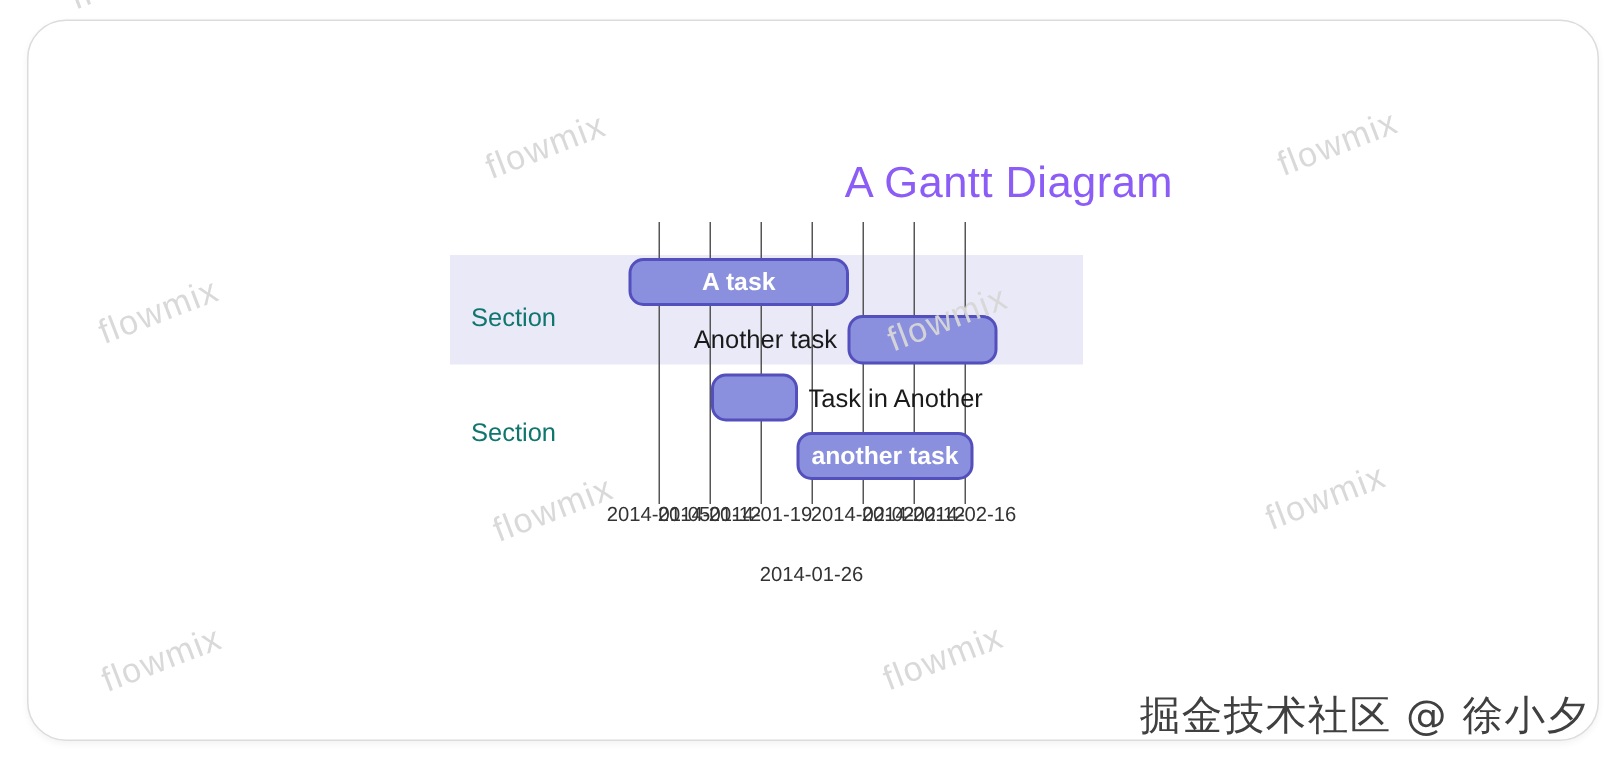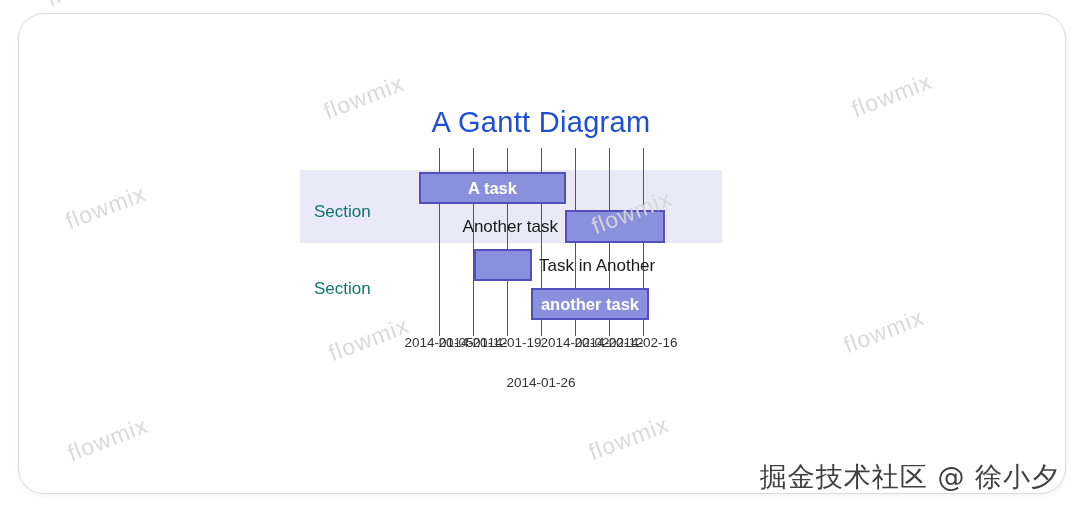--- a/index.html
+++ b/index.html
@@ -6,37 +6,37 @@
   html,body { width:1080px; height:508px; background:#ffffff; overflow:hidden;
               font-family:"Liberation Sans", sans-serif; position:relative; }
 
   .card { position:absolute; left:18px; top:13px; width:1048px; height:481px;
           background:#ffffff; border:1.5px solid #dcdcdc; border-radius:26px;
           box-shadow:0 2px 5px rgba(0,0,0,0.05); z-index:1; }
 
   .gantt { position:absolute; inset:0; z-index:10; }
 
   .gantt-title { position:absolute; left:300px; top:106px; width:482px;
-                 text-align:center; font-size:29px; color:#1d4ed8;
+                 text-align:right; font-size:29px; color:#8b5cf6;
                  letter-spacing:0.3px; }
 
   .band { position:absolute; left:300px; top:170px; width:422px; height:73px;
           background:#e9e9f8; z-index:11; }
 
   .gridline { position:absolute; top:148px; height:188px; width:1px;
               background:#565656; z-index:12; }
   .gl0{left:439px;} .gl1{left:473px;} .gl2{left:507px;} .gl3{left:541px;}
   .gl4{left:575px;} .gl5{left:609px;} .gl6{left:643px;}
 
   .section-label { position:absolute; font-size:17px; color:#0f766e; z-index:13; }
   .sec0 { left:314px; top:202px; }
   .sec1 { left:314px; top:279px; }
 
   .task-bar { position:absolute; background:#8a90dd; border:2px solid #534fbc;
-              border-radius:0; z-index:14; display:flex; align-items:center;
+              border-radius:10px; z-index:14; display:flex; align-items:center;
               justify-content:center; }
   .bar-a       { left:419px; top:172px; width:147px; height:32px; }
   .bar-another { left:565px; top:210px; width:100px; height:33px; }
   .bar-tia     { left:474px; top:249px; width:58px;  height:32px; }
   .bar-at      { left:531px; top:288px; width:118px; height:32px; }
 
   .task-bar-text { color:#ffffff; font-size:16.5px; font-weight:600;
                    white-space:nowrap; }
 
   .task-out-label { position:absolute; font-size:17px; color:#1a1a1a;

